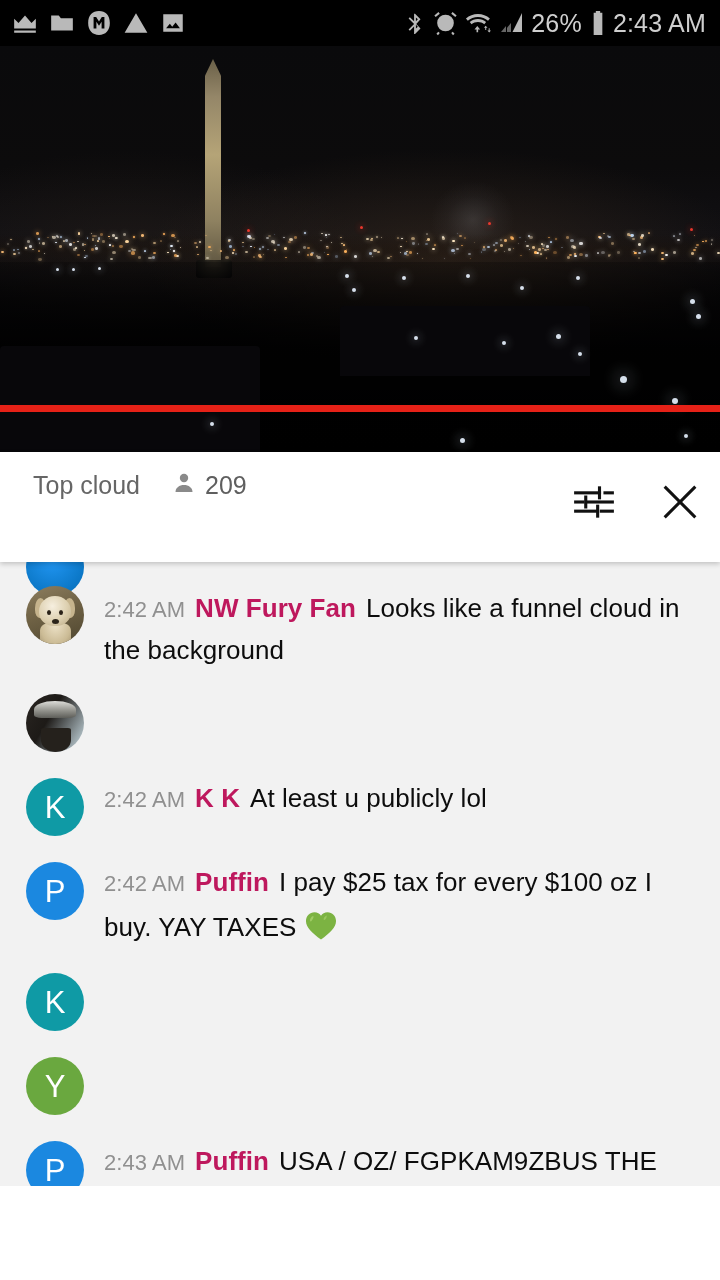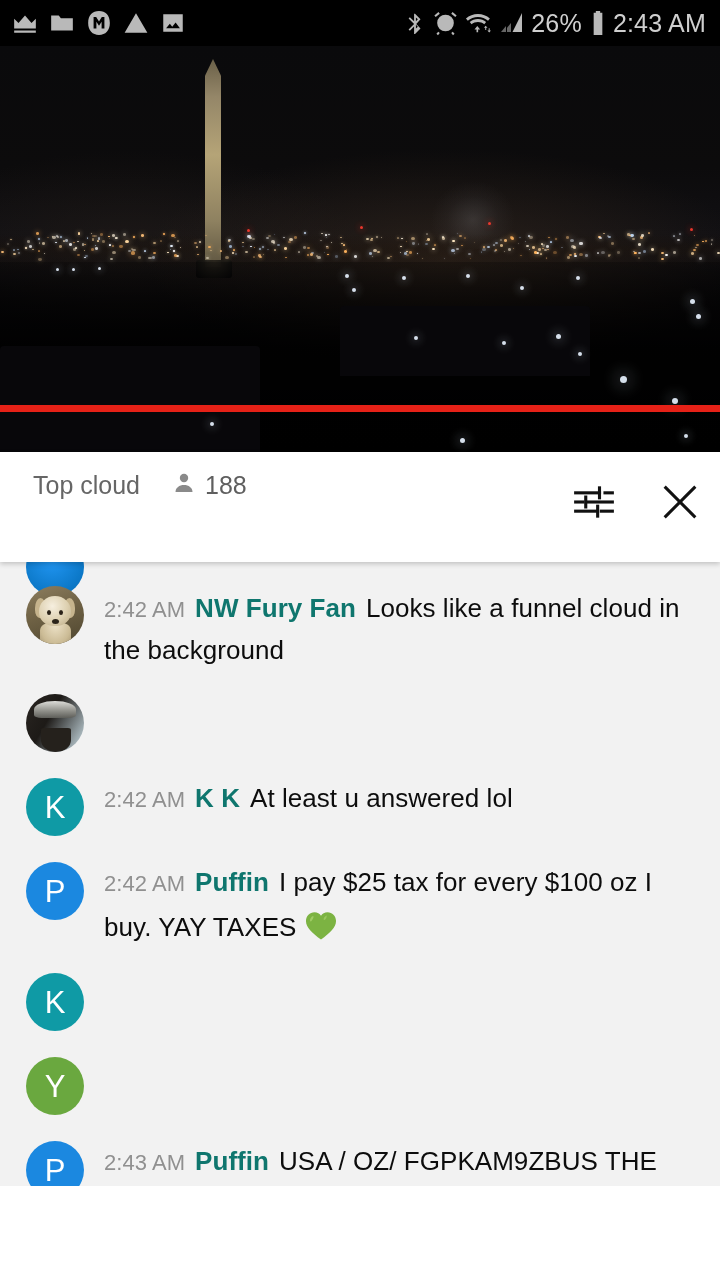--- a/index.html
+++ b/index.html
@@ -229,21 +229,21 @@
     padding-top: 0;
     letter-spacing: 0.05px;
   }
   .m-time {
     color: #909090;
     font-size: 22px;
     margin-right: 10px;
   }
   .m-author {
     font-weight: bold;
-    color: #0f766e;
+    color: #be185d;
     margin-right: 10px;
   }
   .m-text { color: #0d0d0d; }
   .heart {
     display: inline-block;
     position: relative;
     top: 5px;
     margin-left: 8px;
   }
 
@@ -774,21 +774,21 @@
   <div class="chat-header">
     <div class="chat-subrow">
       <div class="chat-sub">Top cloud</div>
       <div class="viewers">
         <span>
           <svg width="24" height="26" viewBox="0 0 24 24" fill="#8a8a8a">
             <circle cx="12" cy="7" r="4.2"></circle>
             <path d="M3.5 21c0-4.3 3.8-7 8.5-7s8.5 2.7 8.5 7H3.5z"></path>
           </svg>
         </span>
-        <span class="viewers-count">188</span>
+        <span class="viewers-count">209</span>
       </div>
     </div>
     <div class="header-actions">
       <div class="hdr-btn">
         <span>
           <svg width="44" height="44" viewBox="0 0 24 24" stroke="#111" stroke-width="1.7" fill="none" stroke-linecap="square">
             <line x1="2" y1="7" x2="15" y2="7"></line>
             <line x1="18" y1="7" x2="22" y2="7"></line>
             <line x1="2" y1="12" x2="6" y2="12"></line>
             <line x1="9" y1="12" x2="22" y2="12"></line>
@@ -831,21 +831,21 @@
         <div class="msg">
         <div class="avatar av-man" style="margin-top: -2px;">
               <div class="face"></div>
             <div class="beard"></div>
             <div class="cap"></div>
             </div>
       </div>
         <div class="msg">
         <div class="avatar" style="background:#0f9aa5">K</div>
         <div class="msg-body">
-          <span class="m-time">2:42 AM</span><span class="m-author">K K</span><span class="m-text">At least u answered lol</span>
+          <span class="m-time">2:42 AM</span><span class="m-author">K K</span><span class="m-text">At least u publicly lol</span>
         </div>
       </div>
         <div class="msg">
         <div class="avatar" style="background:#1b88e0">P</div>
         <div class="msg-body">
           <span class="m-time">2:42 AM</span><span class="m-author">Puffin</span><span class="m-text">I pay $25 tax for every $100 oz I buy. YAY TAXES</span><span class="heart">
       <svg width="34" height="32" viewBox="0 0 24 22">
         <path d="M12 21.3C5.8 16.6 1.4 13 1.4 8.2 1.4 4.6 4.1 2 7.4 2c2 0 3.7 1 4.6 2.4C12.9 3 14.6 2 16.6 2 19.9 2 22.6 4.6 22.6 8.2c0 4.8-4.4 8.4-10.6 13.1z" fill="#7cb342"></path>
         <path d="M6.3 4.6c-1.3.6-2.1 1.9-2.1 3.2 0 .6.5.9.9.6.7-.6 1.2-1.6 1.6-2.8.2-.6-.1-1.2-.4-1z" fill="#a6d06b" opacity=".85"></path>
         <path d="M15.6 4.4c-1 .5-1.6 1.4-1.7 2.4-.1.5.4.8.8.5.6-.5 1.1-1.3 1.3-2.2.1-.5-.1-.9-.4-.7z" fill="#a6d06b" opacity=".7"></path>

